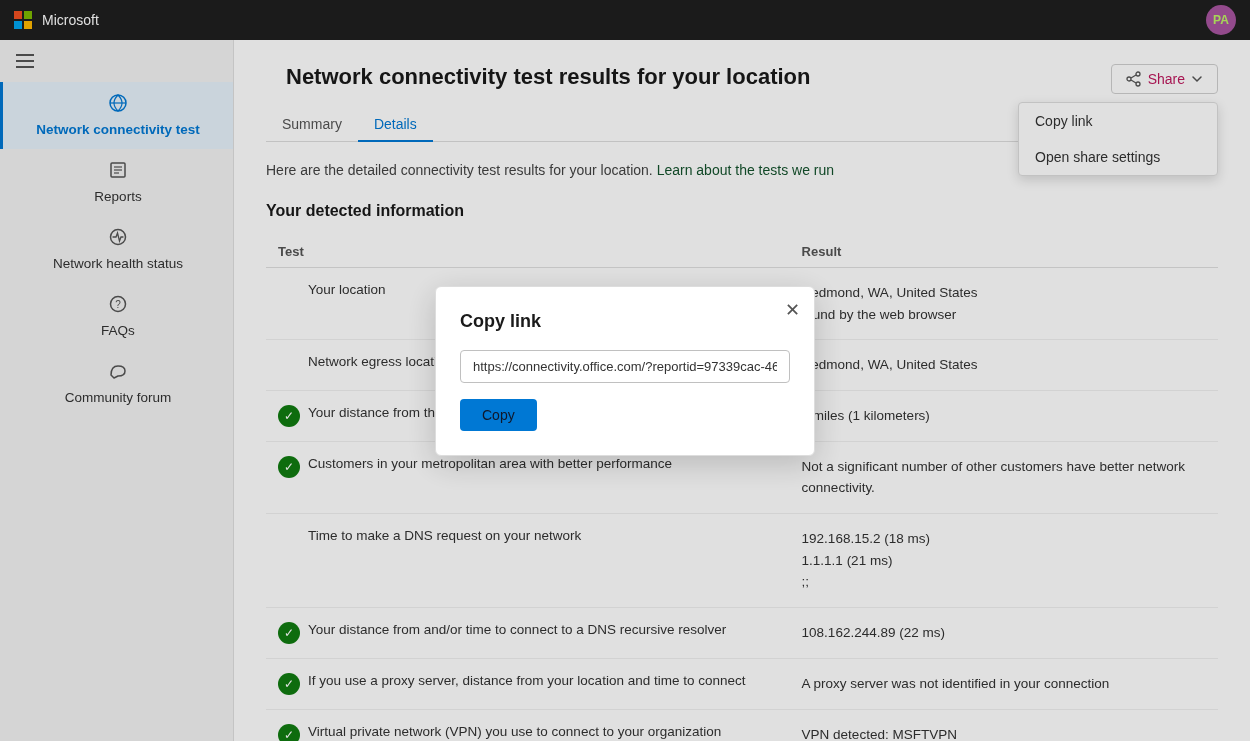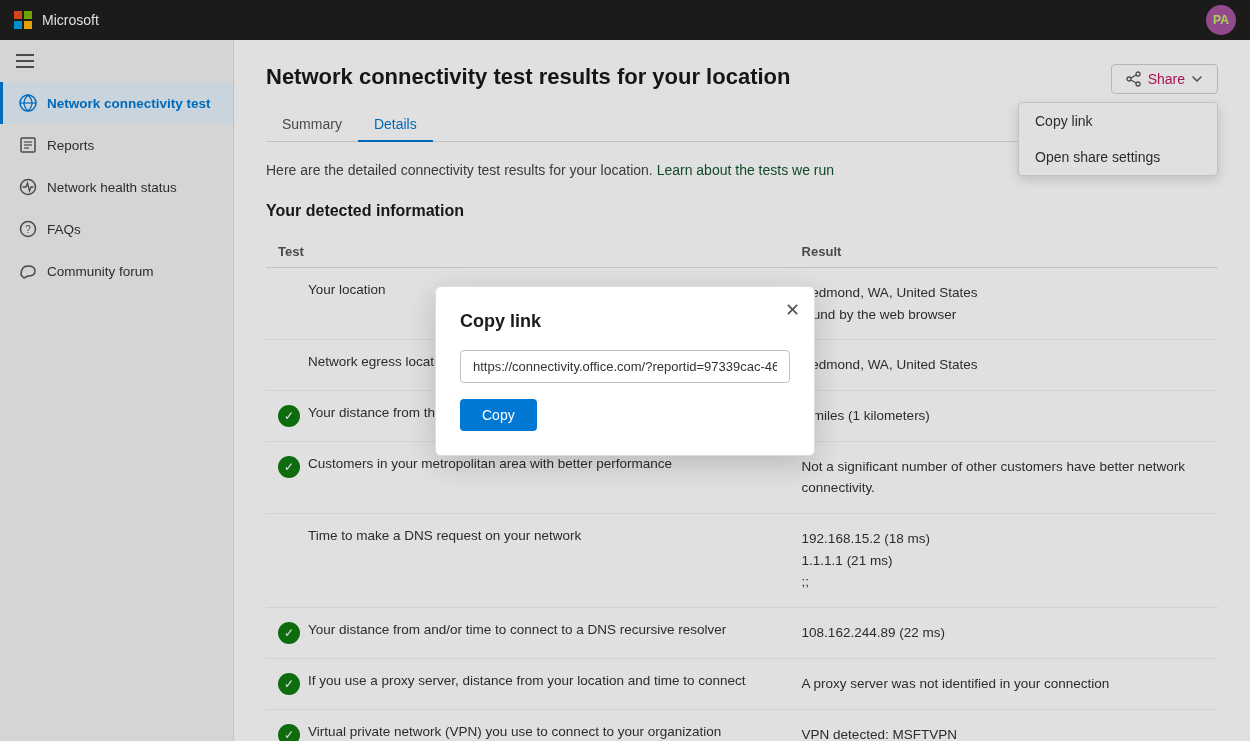--- a/index.html
+++ b/index.html
@@ -46,36 +46,38 @@
     .hamburger-icon { display: flex; flex-direction: column; gap: 4px; }
     .hamburger-line { width: 18px; height: 2px; background: #555; }
     .sidebar-item {
       display: flex; align-items: center; gap: 10px;
       padding: 12px 16px;
       cursor: pointer;
       font-size: 13.5px;
       color: #333;
       border-left: 3px solid transparent;
       text-decoration: none;
+      flex-direction: column;
     }
     .sidebar-item.active { border-left: 3px solid #0078d4; background: #e6f2fb; color: #0078d4; font-weight: 600; }
     .sidebar-icon { width: 18px; height: 18px; display: flex; align-items: center; justify-content: center; flex-shrink: 0; }
 
     
     .main {
       flex: 1;
       overflow-y: auto;
       padding: 24px 32px;
       position: relative;
     }
     .page-title {
       font-size: 22px;
       font-weight: 600;
       color: #1a1a1a;
       margin-bottom: 18px;
+      margin-left: 20px;
     }
 
     
     .tabs { display: flex; gap: 0; border-bottom: 1px solid #ddd; margin-bottom: 20px; }
     .tab {
       padding: 8px 16px;
       cursor: pointer;
       font-size: 14px;
       color: #555;
       border-bottom: 2px solid transparent;
@@ -182,21 +184,21 @@
       border-radius: 4px;
       padding: 8px 12px;
       font-size: 13px;
       color: #333;
       background: #fff;
       margin-bottom: 16px;
       outline: none;
     }
     .modal-copy-btn {
       background: #0078d4;
-      color: #ffffff;
+      color: #0f172a;
       border: none;
       border-radius: 4px;
       padding: 8px 22px;
       font-size: 14px;
       cursor: pointer;
       font-weight: 500;
     }
 
     
     ::-webkit-scrollbar { width: 8px; }

